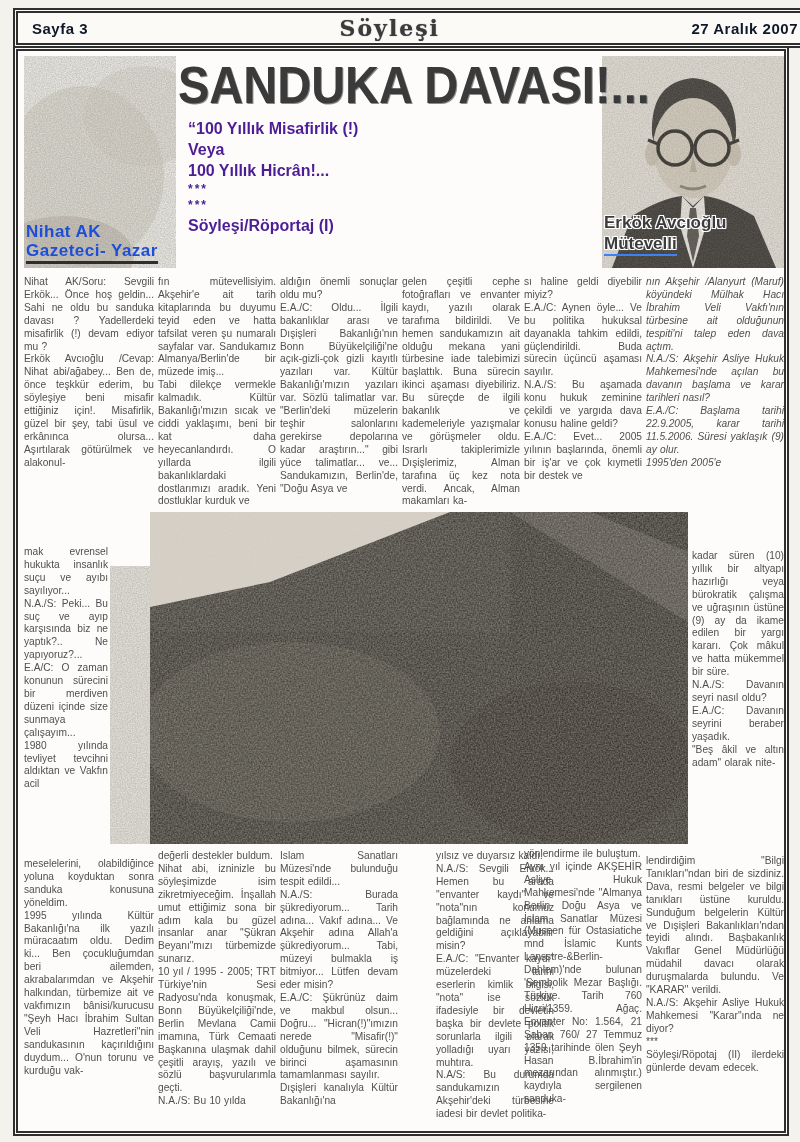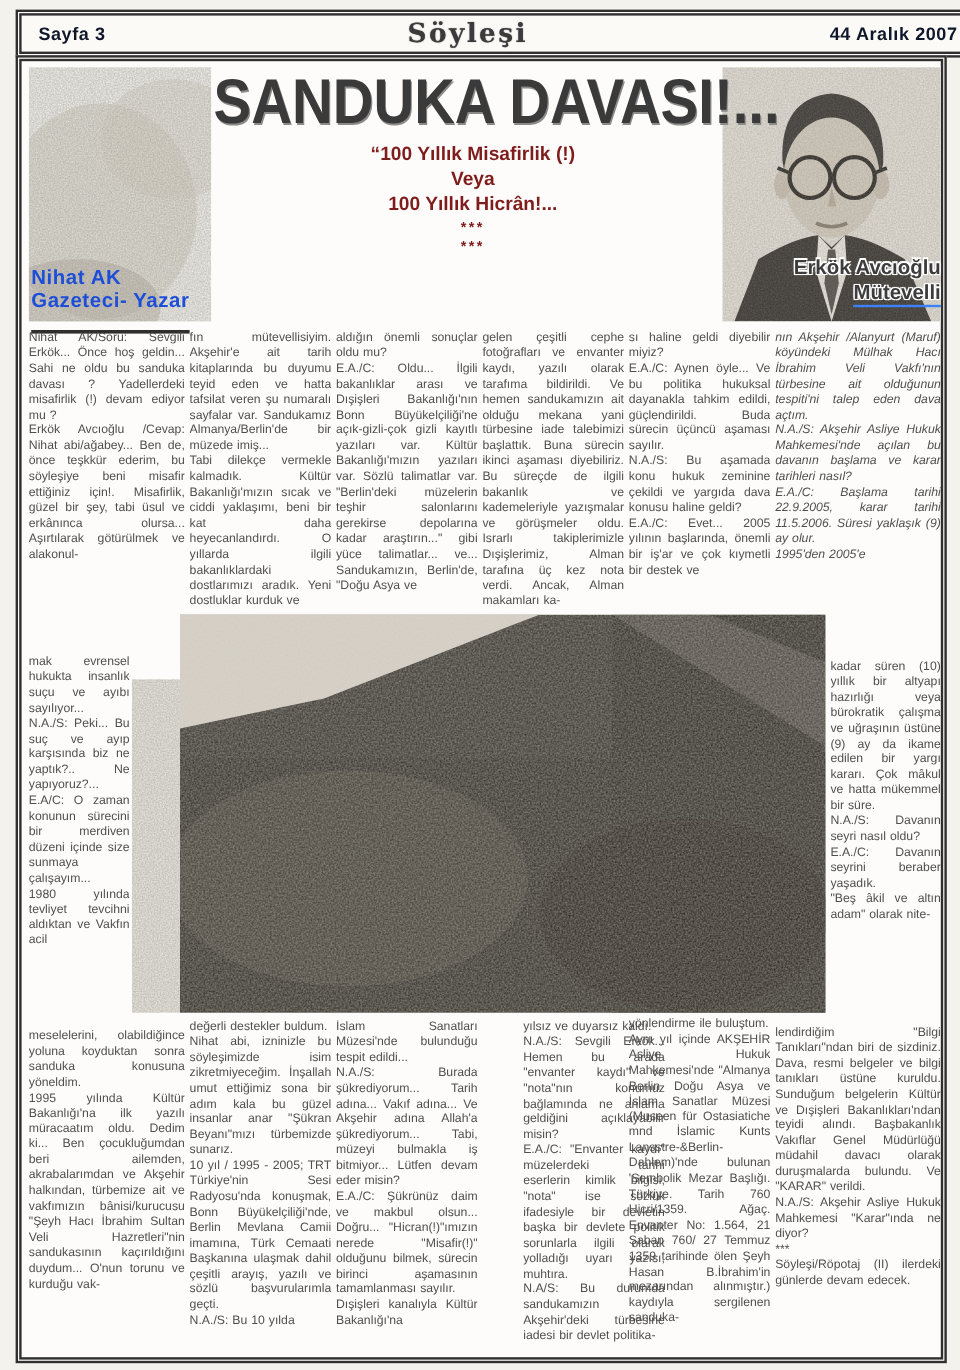--- a/index.html
+++ b/index.html
@@ -32,37 +32,37 @@
   
   .headline{
     left:178px;top:58px;width:428px;text-align:center;
     font-weight:bold;color:#3a3a3a;
     font-size:47px;line-height:1.0;letter-spacing:0px;
     transform:scaleY(1.12);transform-origin:top center;
     text-shadow:1px 1px 0 #8b8b8b;
     white-space:nowrap;
   }
   .subheads{
-    left:188px;top:118px;width:412px;text-align:center;
-    font-weight:bold;color:#7f1d1d;
+    left:188px;top:118px;width:412px;text-align:left;
+    font-weight:bold;color:#4c1d95;
   }
   .subheads .sh{font-size:16px;line-height:21px;}
   .subheads .stars{font-size:12px;line-height:16px;letter-spacing:2px;}
   .subheads .quote{font-size:16.5px;line-height:22px;white-space:nowrap;}
   .subheads .rep{font-size:16px;margin-top:4px;}
   
   .photo{overflow:hidden;background:#efede8;}
   .photo svg{display:block;}
   .cap-left{
     left:26px;top:222px;width:150px;color:#1d4ed8;font-weight:bold;
     font-size:17px;line-height:19px;letter-spacing:.5px;
   }
-  .cap-left .u{border-bottom:3px solid #2e2e2e;display:inline-block;padding-bottom:15px;}
+  .cap-left .u{border-bottom:3px solid #2e2e2e;display:inline-block;padding-bottom:1px;}
   .cap-right{
-    left:604px;top:212px;width:180px;text-align:right;
+    left:604px;top:212px;width:180px;text-align:left;
     font-weight:bold;color:#3c3c3c;font-size:17px;line-height:21px;
     text-shadow:-1px -1px 0 #fff,1px -1px 0 #fff,-1px 1px 0 #fff,1px 1px 0 #fff,0 0 2px #fff;
   }
   .cap-right .u{border-bottom:2px solid #3b82f6;display:inline-block;}
   
   .col{
     position:absolute;
     font-size:10.2px;line-height:12.9px;
     text-align:justify;white-space:pre-line;
     overflow:hidden;color:#4f4f4f;
@@ -82,21 +82,21 @@
     <filter id="grainDark" x="0" y="0" width="100%" height="100%">
       <feTurbulence type="fractalNoise" baseFrequency="0.65" numOctaves="3" seed="11" result="n"></feTurbulence>
       <feColorMatrix in="n" type="matrix" values="0 0 0 0 0.75  0 0 0 0 0.72  0 0 0 0 0.66  0 0 0 0.5 0"></feColorMatrix>
     </filter>
   </defs>
 </svg>
 
 <div class="abs masthead">
   <span class="page-no">Sayfa 3</span>
   <span class="paper-title">Söyleşi</span>
-  <span class="date">44 Aralık 2007</span>
+  <span class="date">27 Aralık 2007</span>
 </div>
 
 <div class="abs main-frame"></div>
 
 <div class="abs photo" style="left:24px;top:56px;width:152px;height:212px;">
   <svg width="152" height="212">
     <rect width="152" height="212" fill="#f6f4ef"></rect>
     <ellipse cx="60" cy="120" rx="80" ry="90" fill="#cfc9bd" opacity="0.45"></ellipse>
     <ellipse cx="120" cy="60" rx="60" ry="50" fill="#d8d2c6" opacity="0.4"></ellipse>
     <ellipse cx="40" cy="200" rx="70" ry="40" fill="#b9b2a4" opacity="0.5"></ellipse>
@@ -141,20 +141,21 @@
   <div class="u">Mütevelli</div>
 </div>
 
 <div class="abs headline">SANDUKA DAVASI!...</div>
 <div class="abs subheads">
   <div class="sh">“100 Yıllık Misafirlik (!)</div>
   <div class="sh">Veya</div>
   <div class="sh">100 Yıllık Hicrân!...</div>
   <div class="stars">***</div>
   <div class="stars">***</div>
+  <div class="rep">Söyleşi/Röportaj (I)</div>
 </div>
 
 <div class="col" style="left:24px;top:276px;width:130px;height:268px;">Nihat AK/Soru: Sevgili Erkök... Önce hoş geldin... Sahi ne oldu bu sanduka davası ? Yadellerdeki misafirlik (!) devam ediyor mu ?
 Erkök Avcıoğlu /Cevap: Nihat abi/ağabey... Ben de, önce teşkkür ederim, bu söyleşiye beni misafir ettiğiniz için!. Misafirlik, güzel bir şey, tabi üsul ve erkânınca olursa... Aşırtılarak götürülmek ve alakonul-</div>
 <div class="col" style="left:24px;top:546px;width:84px;height:310px;">mak evrensel hukukta insanlık suçu ve ayıbı sayılıyor...
 N.A./S: Peki... Bu suç ve ayıp karşısında biz ne yaptık?.. Ne yapıyoruz?...
 E.A/C: O zaman konunun sürecini bir merdiven düzeni içinde size sunmaya çalışayım...
 1980 yılında tevliyet tevcihni aldıktan ve Vakfın acil</div>
 <div class="col" style="left:24px;top:858px;width:130px;height:262px;">meselelerini, olabildiğince yoluna koyduktan sonra sanduka konusuna yöneldim.
 1995 yılında Kültür Bakanlığı'na ilk yazılı müracaatım oldu. Dedim ki... Ben çocukluğumdan beri ailemden, akrabalarımdan ve Akşehir halkından, türbemize ait ve vakfımızın bânisi/kurucusu "Şeyh Hacı İbrahim Sultan Veli Hazretleri"nin sandukasının kaçırıldığını duydum... O'nun torunu ve kurduğu vak-</div>

